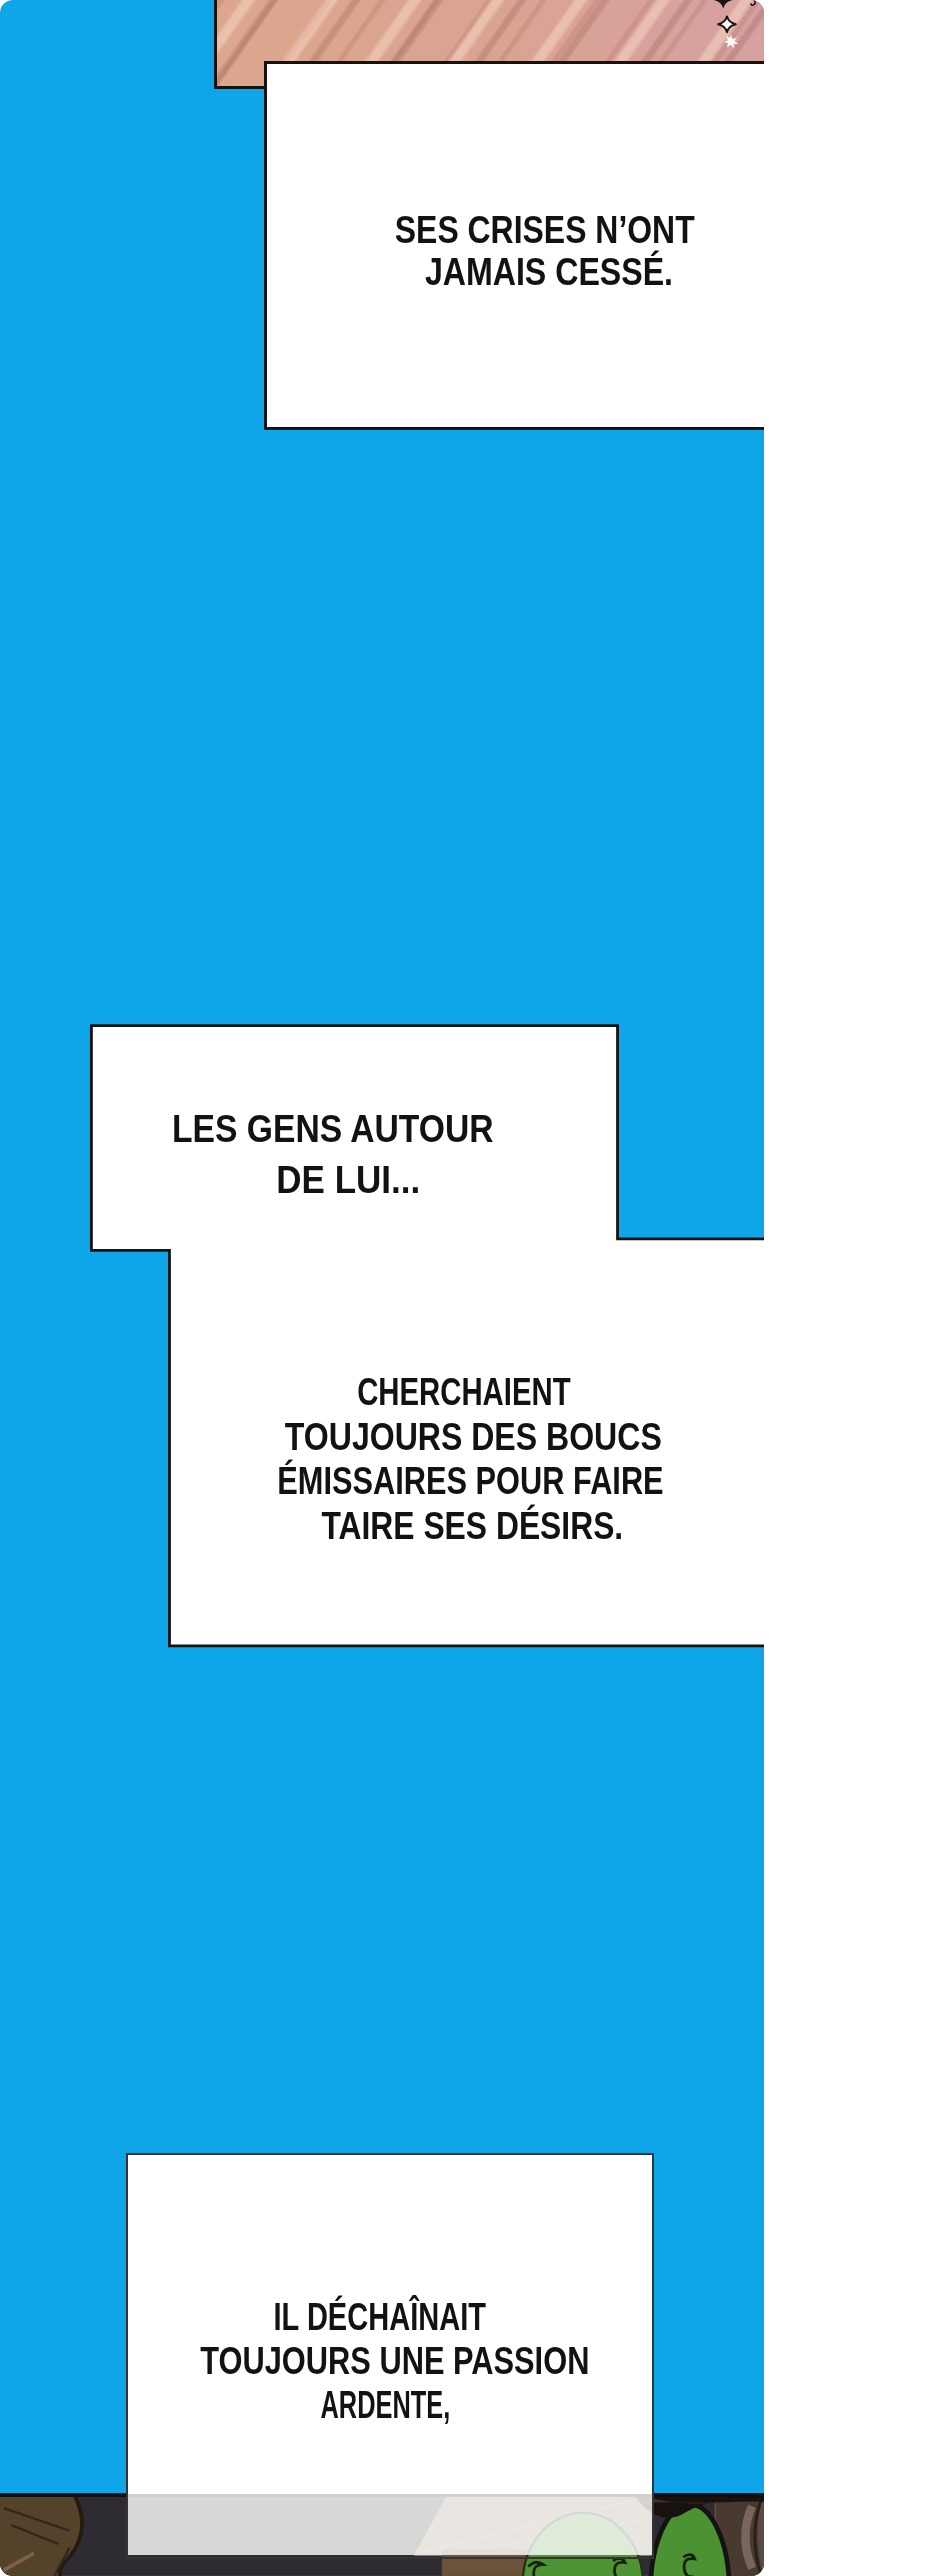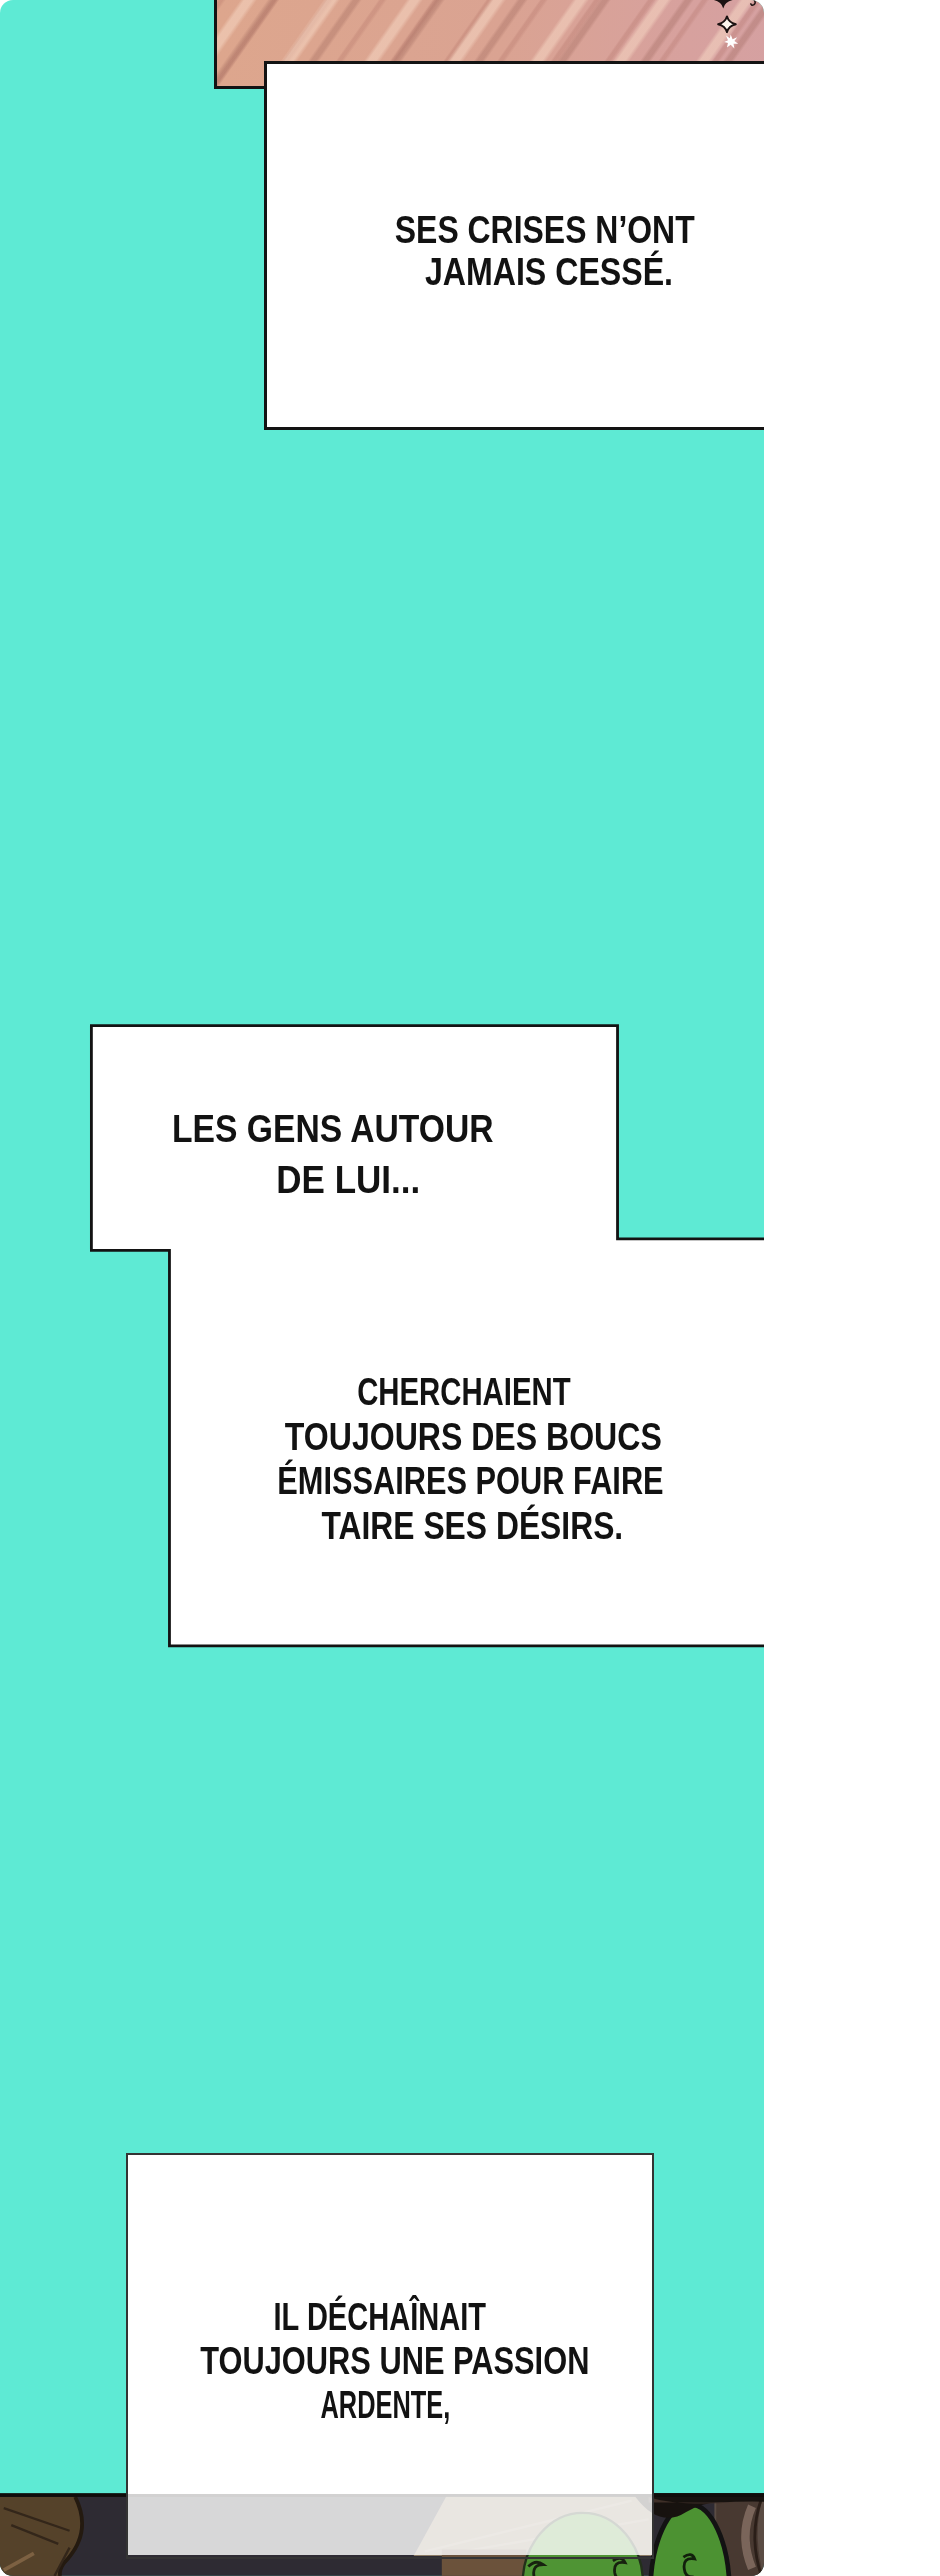--- a/index.html
+++ b/index.html
@@ -1,16 +1,16 @@
 <!DOCTYPE html>
 <html style="font-size:15px"><head>
 <meta charset="utf-8">
 <style>
   html,body{margin:0;padding:0;background:#ffffff;}
-  #page{position:relative;width:764px;height:2576px;background:#5eead4;overflow:hidden;
+  #page{position:relative;width:764px;height:2576px;background:#0ea5e9;overflow:hidden;
         font-family:"Liberation Sans",sans-serif;border-radius:13px;}
   .abs{position:absolute;}
 </style>
 </head>
 <body>
 <div id="page">
 
   <div class="abs" style="left:214px;top:0;width:637px;height:89px;box-sizing:border-box;
     border:3.8px solid #131313;border-top:none;
     background:

